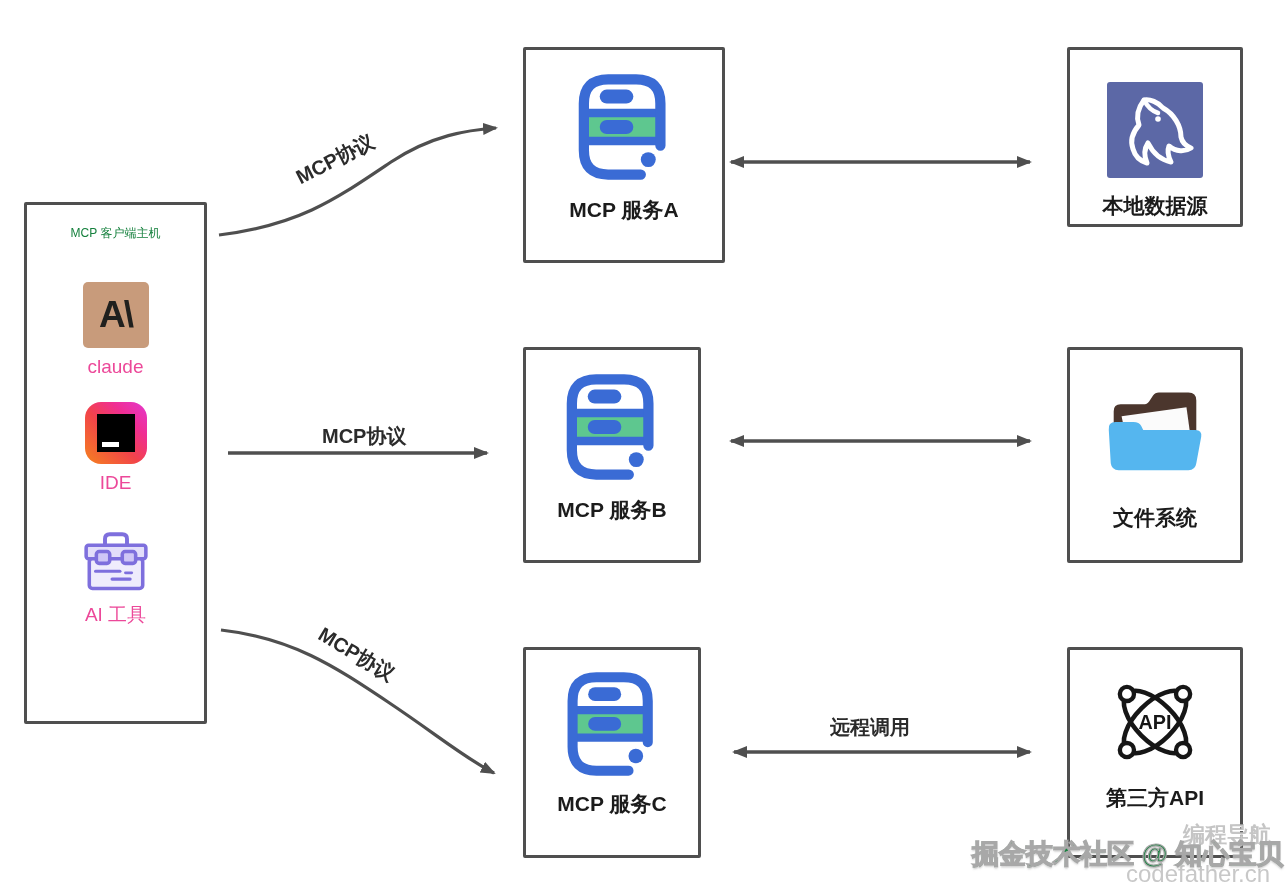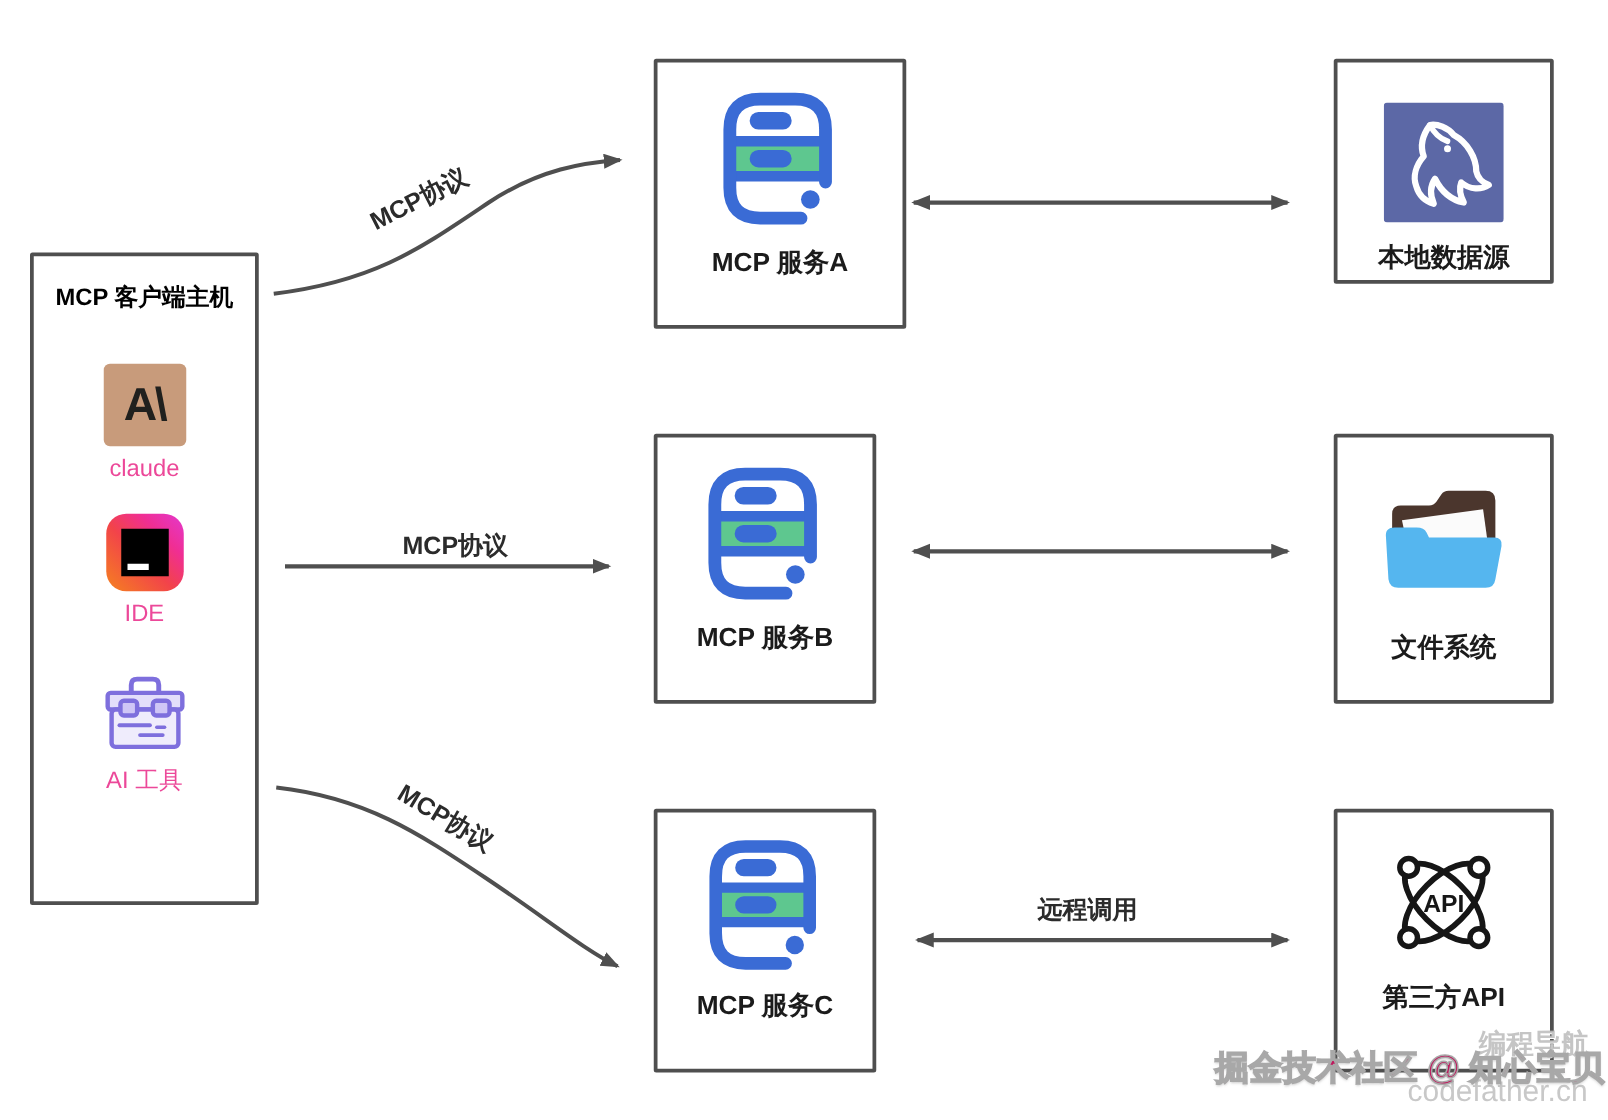--- a/index.html
+++ b/index.html
@@ -8,42 +8,42 @@
     font-family:"Liberation Sans", sans-serif; overflow:hidden;
   }
   .box {
     position:absolute; background:#ffffff; border:3px solid #4f4f4f;
     box-sizing:border-box; display:flex; flex-direction:column; align-items:center;
     border-radius:2px;
   }
   .edges-layer { position:absolute; left:0; top:0; pointer-events:none; }
   .node-label { font-weight:bold; font-size:21px; color:#1b1b1b; white-space:nowrap; }
   .client-label { font-size:19px; color:#ec4899; margin-top:8px; white-space:nowrap; }
-  .host-title { font-weight:bold; font-size:19px; color:#000000; margin-top:20px; white-space:nowrap; }
+  .host-title { font-weight:normal; font-size:12px; color:#15803d; margin-top:20px; white-space:nowrap; }
   .edge-label {
     position:absolute; font-weight:bold; font-size:20px; color:#2b2b2b; white-space:nowrap;
   }
   
   .claude-icon {
     width:66px; height:66px; background:#c89b7b; border-radius:5px;
     display:flex; align-items:center; justify-content:center;
     font-weight:bold; font-size:37px; color:#20201e; letter-spacing:-2px;
     margin-top:40px;
   }
   
   .ide-icon {
     width:62px; height:62px; border-radius:16px; margin-top:24px; position:relative;
     background:linear-gradient(45deg, #f5821f 0%, #f2434a 45%, #f02e93 72%, #e338cf 100%);
   }
   .ide-icon .ide-black { position:absolute; left:12px; top:12px; width:38px; height:38px; background:#000; }
   .ide-icon .ide-bar { position:absolute; left:17px; top:40px; width:17px; height:4.5px; background:#fff; }
   
   .wm-community {
     position:absolute; left:972px; top:836px; font-size:27px; font-weight:bold;
-    color:#be185d; -webkit-text-stroke:1.2px #a8a8a8;
+    color:#15803d; -webkit-text-stroke:1.2px #a8a8a8;
     text-shadow:0 2px 2px rgba(120,120,120,0.35); white-space:nowrap; z-index:9;
   }
   .wm-brand {
     position:absolute; left:1183px; top:820px; font-size:22px; font-weight:bold;
     color:rgba(178,178,178,0.75); text-shadow:0 1px 0 #fff; white-space:nowrap; z-index:8;
   }
   .wm-site {
     position:absolute; left:1126px; top:860px; font-size:24px;
     color:rgba(186,186,186,0.8); text-shadow:0 1px 0 #fff; white-space:nowrap; z-index:8;
   }

